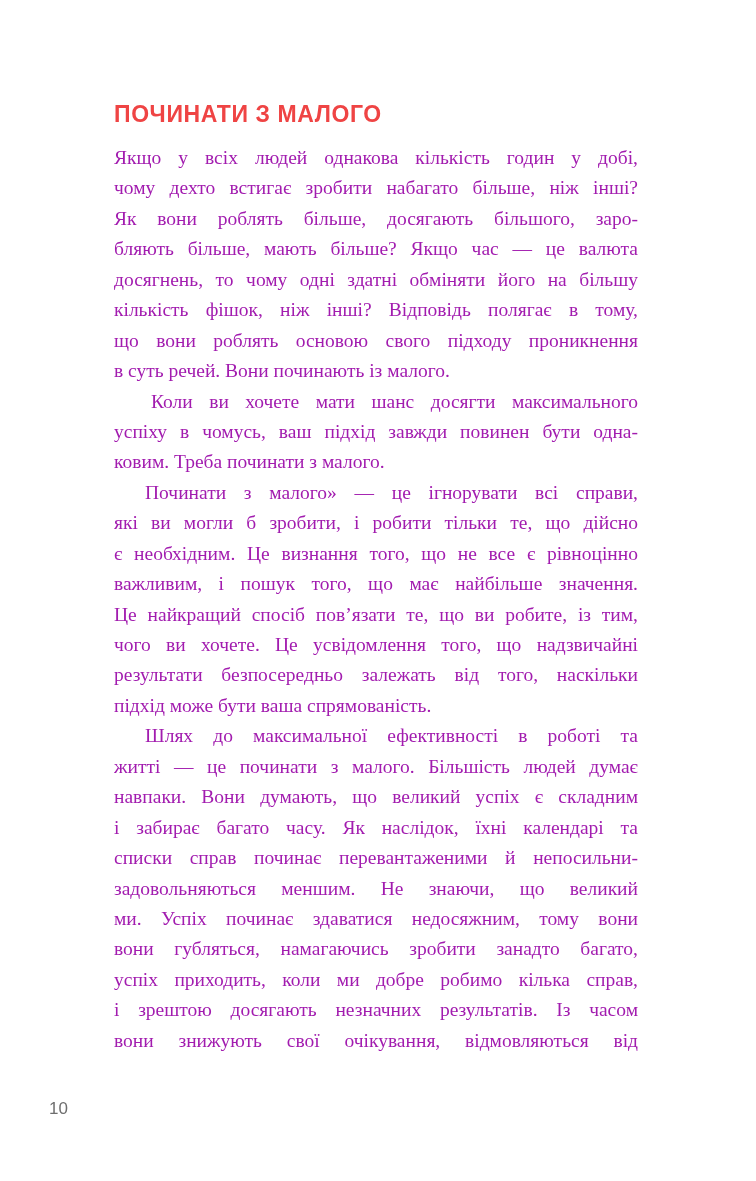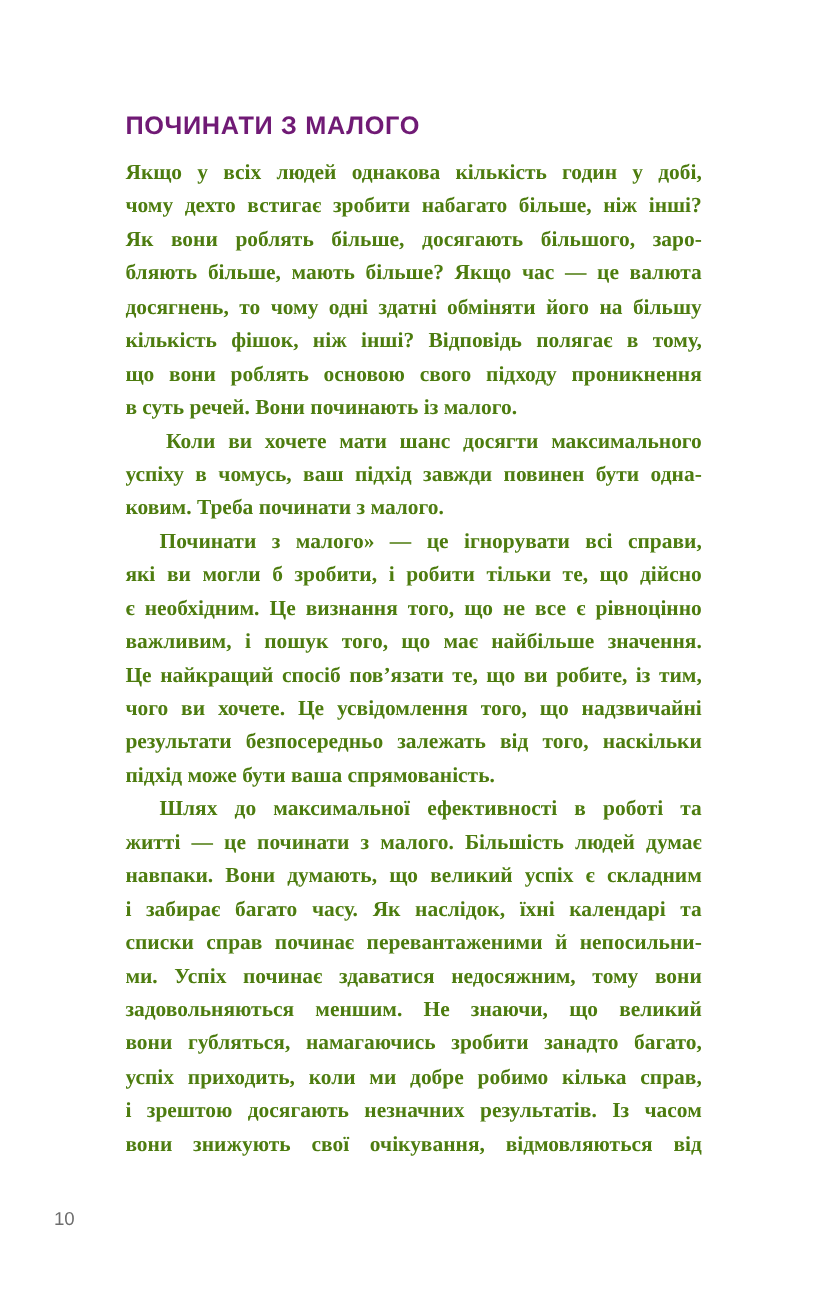--- a/index.html
+++ b/index.html
@@ -19,36 +19,35 @@
     left: 114px;
     top: 101px;
     width: 524px;
   }
   .heading {
     font-family: "Liberation Sans", sans-serif;
     font-weight: bold;
     font-size: 23px;
     line-height: 27px;
     letter-spacing: 0.6px;
-    color: #701a75;
+    color: #ef4444;
     margin: 0 0 15px 0;
   }
   .para {
     margin: 0;
     padding: 0;
   }
   .line {
     font-size: 19.5px;
     line-height: 30.45px;
     height: 30.45px;
-    color: #4d7c0f;
+    color: #a21caf;
     text-align: justify;
     text-align-last: justify;
     overflow: hidden;
-    font-weight: bold;
   }
   .line.lastline {
     text-align-last: left;
   }
   .para.indented .line:first-child {
     text-indent: 31px;
   }
   .para.indented.wide-indent .line:first-child {
     text-indent: 37px;
   }
@@ -92,22 +91,22 @@
         <div class="line">чого ви хочете. Це усвідомлення того, що надзвичайні</div>
         <div class="line">результати безпосередньо залежать від того, наскільки</div>
         <div class="line lastline">підхід може бути ваша спрямованість.</div>
       </div>
       <div class="para indented">
         <div class="line">Шлях до максимальної ефективності в роботі та</div>
         <div class="line">житті — це починати з малого. Більшість людей думає</div>
         <div class="line">навпаки. Вони думають, що великий успіх є складним</div>
         <div class="line">і забирає багато часу. Як наслідок, їхні календарі та</div>
         <div class="line">списки справ починає перевантаженими й непосильни-</div>
+        <div class="line">задовольняються меншим. Не знаючи, що великий</div>
         <div class="line">ми. Успіх починає здаватися недосяжним, тому вони</div>
-        <div class="line">задовольняються меншим. Не знаючи, що великий</div>
         <div class="line">вони губляться, намагаючись зробити занадто багато,</div>
         <div class="line">успіх приходить, коли ми добре робимо кілька справ,</div>
         <div class="line">і зрештою досягають незначних результатів. Із часом</div>
         <div class="line">вони знижують свої очікування, відмовляються від</div>
       </div>
     </div>
 </div>
 
 <div class="page-number">10</div>
 

